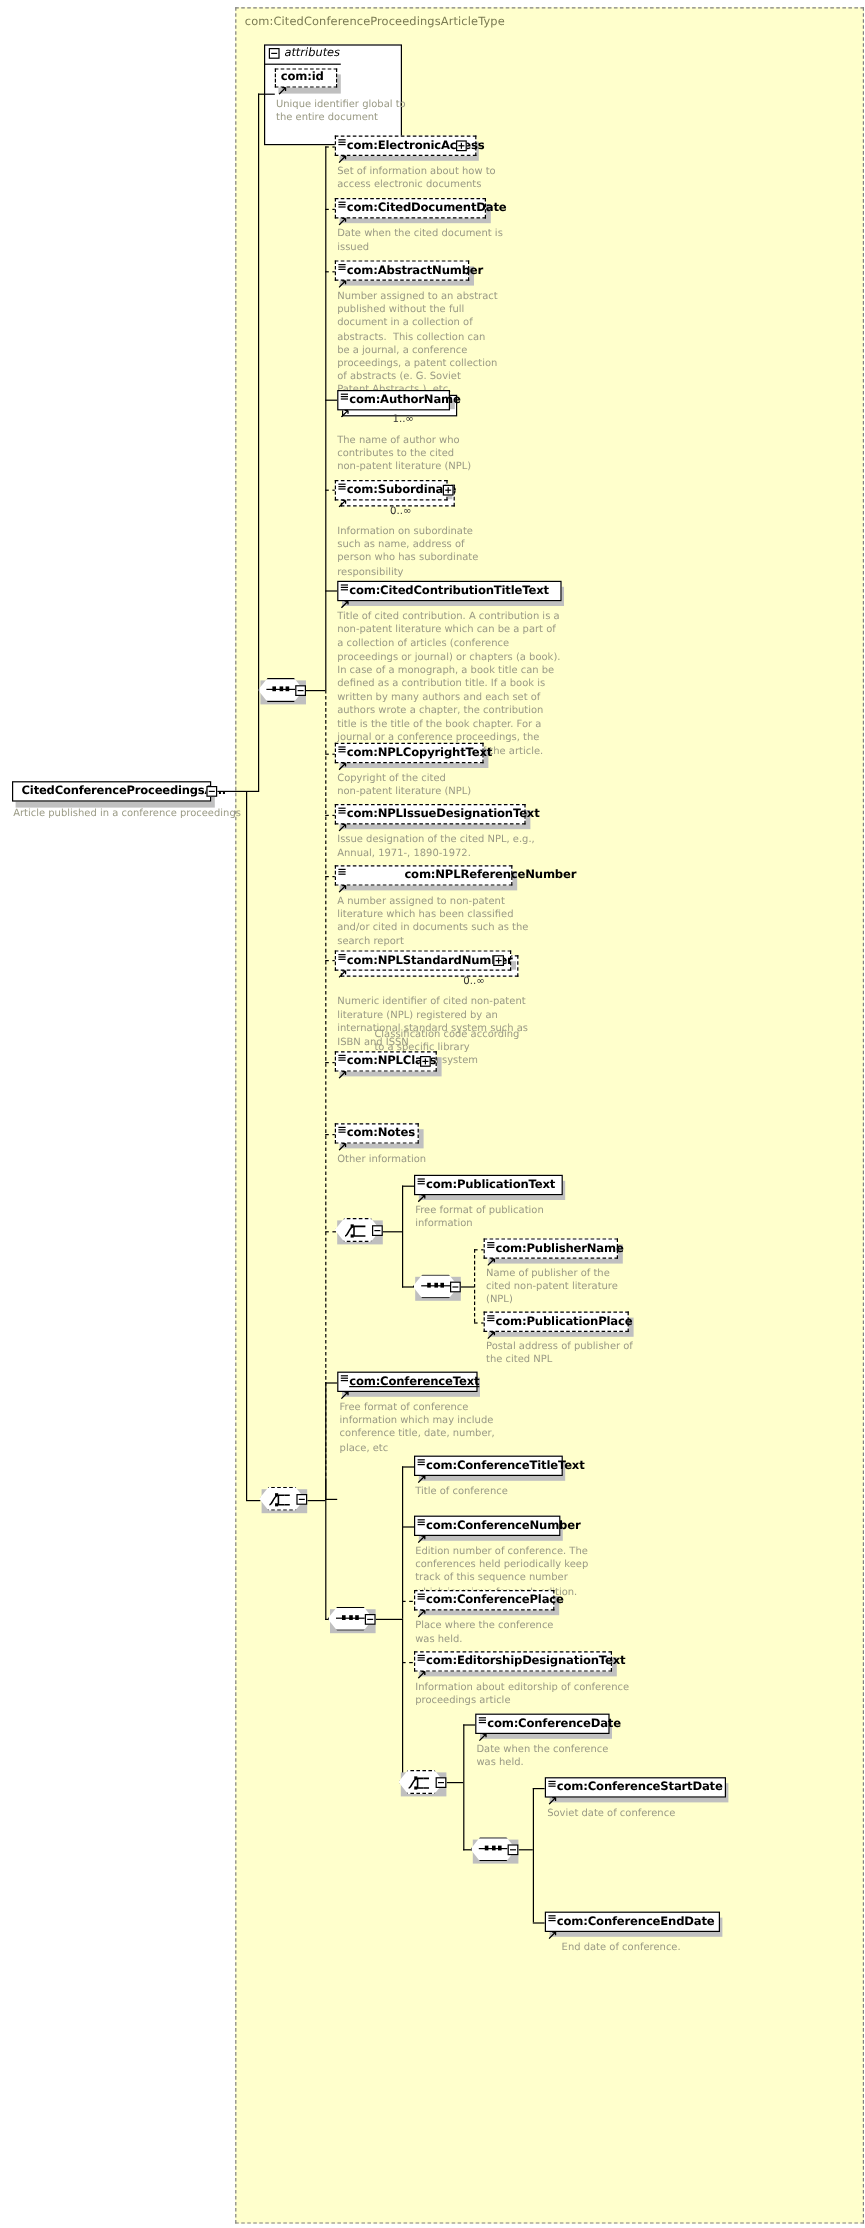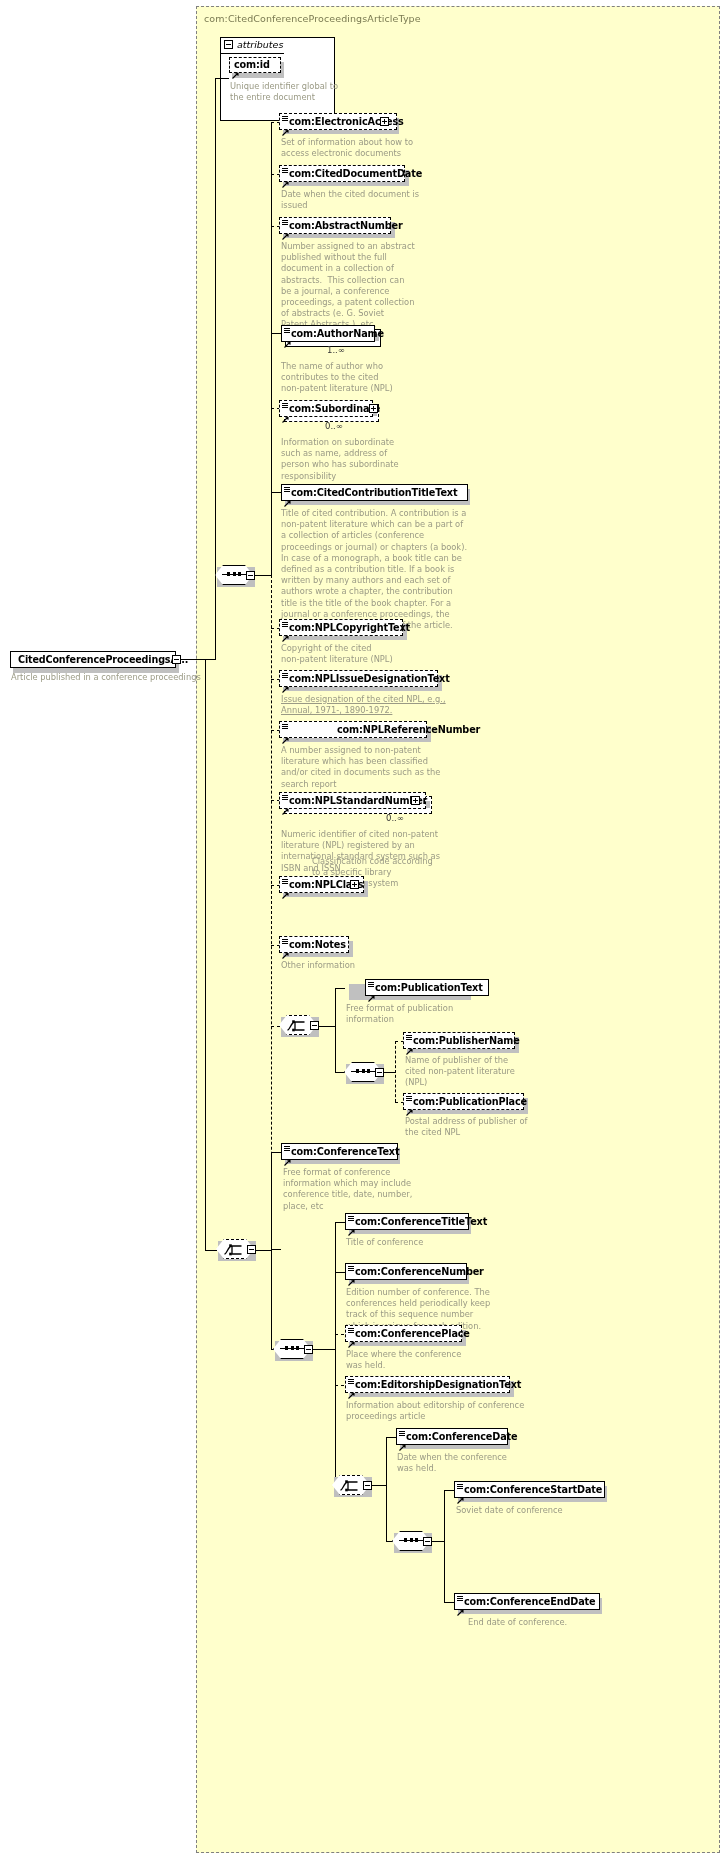--- a/index.html
+++ b/index.html
@@ -283,21 +283,21 @@
         <i></i>
         <i></i>
       </span>
     <span class="gly-arrow">
       <svg width="7" height="7" viewBox="0 0 7 7">
           <path d="M0.5 6.5 L6 1 M6 1 L3.2 1 M6 1 L6 3.8" stroke="#000" stroke-width="1.1" fill="none"></path>
         </svg>
     </span>
     <span class="lbl">com:NPLIssueDesignationText</span>
   </div>
-  <div class="doc" style="left:281px;top:694px;text-decoration:underline;">Issue designation of the cited NPL, e.g.,
+  <div class="doc" style="left:281px;top:694px;">Issue designation of the cited NPL, e.g.,
 Annual, 1971-, 1890-1972.</div>
 
   <div class="dln h" style="left:271px;top:730px;width:9px;"></div>
   <div class="shadow" style="left:283px;top:726px;width:148px;height:16px;"></div>
   <div class="node dash" style="left:279px;top:721px;width:148px;height:17px;z-index:3;padding-left:48px;">
     <span class="gly-lines">
         <i></i>
         <i></i>
         <i></i>
       </span>
@@ -386,21 +386,21 @@
         <path d="M13 3 L17.5 3 M13 11 L17.5 11" stroke="#000" stroke-width="1.3" fill="none"></path>
       </svg>
     </span>
   </div>
   <div class="pm" style="left:310px;top:1021px;"></div>
   <div class="ln h" style="left:319px;top:1025.5px;width:16px;"></div>
   <div class="ln v" style="left:335px;top:988px;height:85px;"></div>
 
   <div class="ln h" style="left:335px;top:988px;width:10px;"></div>
   <div class="shadow" style="left:349px;top:984px;width:122px;height:16px;"></div>
-  <div class="node solid" style="left:345px;top:979px;width:124px;height:17px;z-index:3;margin-left:20px;">
+  <div class="node solid" style="left:345px;top:979px;width:124px;height:17px;z-index:3;">
     <span class="gly-lines">
         <i></i>
         <i></i>
         <i></i>
       </span>
     <span class="gly-arrow">
       <svg width="7" height="7" viewBox="0 0 7 7">
           <path d="M0.5 6.5 L6 1 M6 1 L3.2 1 M6 1 L6 3.8" stroke="#000" stroke-width="1.1" fill="none"></path>
         </svg>
     </span>
@@ -476,21 +476,21 @@
   </div>
   <div class="pm" style="left:247px;top:1245px;"></div>
   <div class="ln h" style="left:205px;top:1249.5px;width:12px;"></div>
   <div class="ln v" style="left:205px;top:660px;height:590px;"></div>
   <div class="ln h" style="left:256px;top:1249.5px;width:15px;"></div>
 
   <div class="ln v" style="left:271px;top:1152px;height:198px;"></div>
 
   <div class="ln h" style="left:271px;top:1152px;width:10px;"></div>
   <div class="shadow" style="left:285px;top:1148px;width:115px;height:16px;"></div>
-  <div class="node solid" style="left:281px;top:1143px;width:117px;height:17px;z-index:3;">
+  <div class="node solid" style="left:281px;top:1143px;width:117px;height:17px;z-index:3;text-decoration:underline;">
     <span class="gly-lines">
         <i></i>
         <i></i>
         <i></i>
       </span>
     <span class="gly-arrow">
       <svg width="7" height="7" viewBox="0 0 7 7">
           <path d="M0.5 6.5 L6 1 M6 1 L3.2 1 M6 1 L6 3.8" stroke="#000" stroke-width="1.1" fill="none"></path>
         </svg>
     </span>

